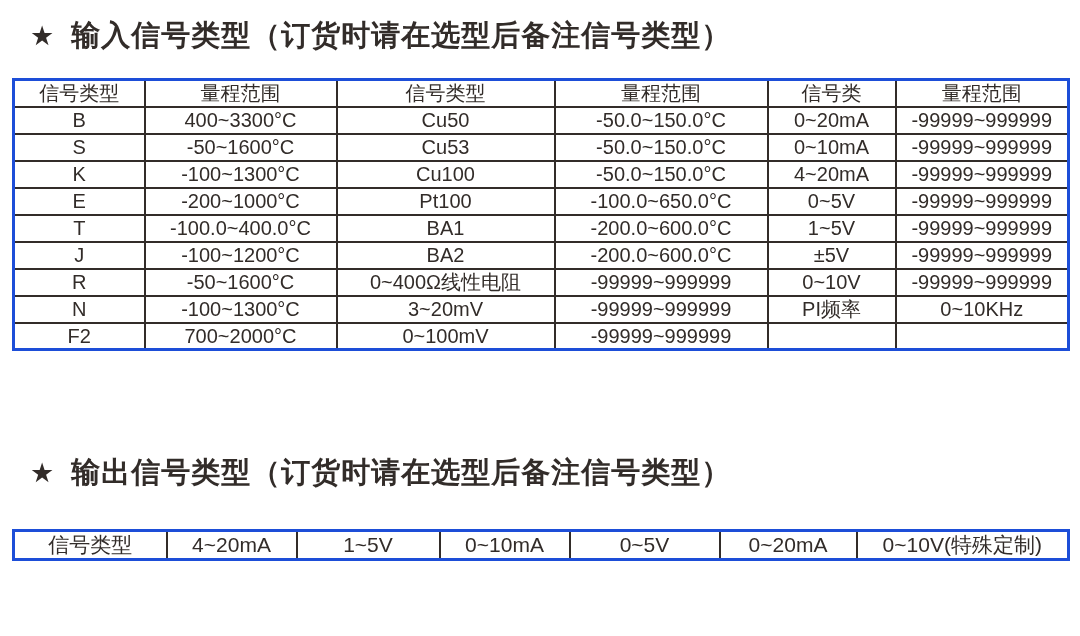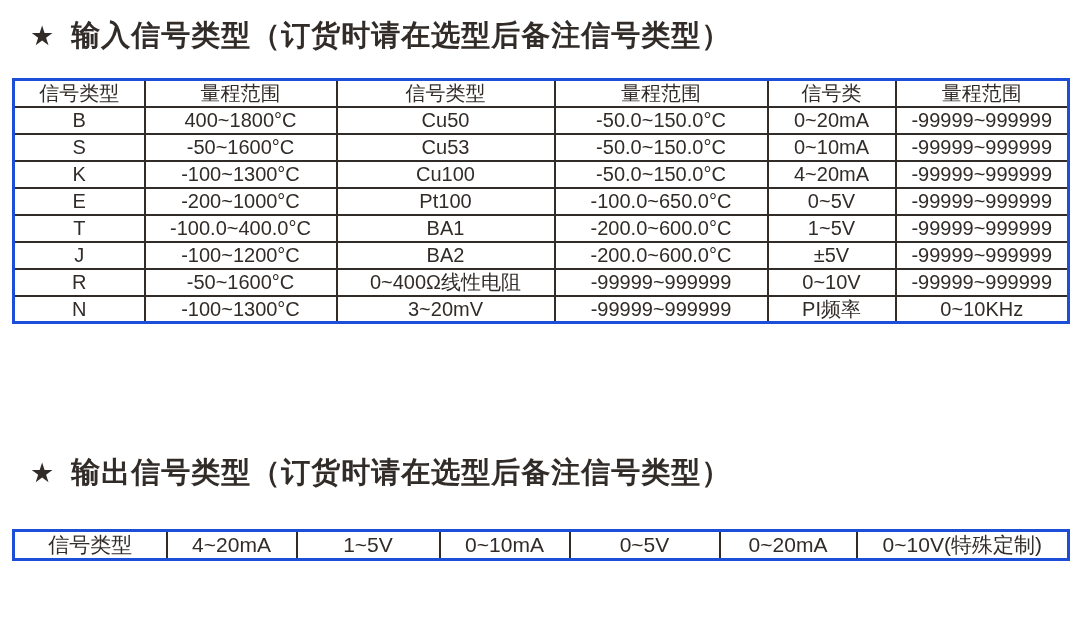--- a/index.html
+++ b/index.html
@@ -90,21 +90,21 @@
         <th>量程范围</th>
         <th>信号类型</th>
         <th>量程范围</th>
         <th>信号类</th>
         <th>量程范围</th>
       </tr>
     </thead>
     <tbody>
         <tr>
           <td>B</td>
-          <td>400~1800°C</td>
+          <td>400~3300°C</td>
           <td>Cu50</td>
           <td>-50.0~150.0°C</td>
           <td>0~20mA</td>
           <td>-99999~999999</td>
         </tr>
         <tr>
           <td>S</td>
           <td>-50~1600°C</td>
           <td>Cu53</td>
           <td>-50.0~150.0°C</td>
@@ -151,20 +151,28 @@
           <td>0~10V</td>
           <td>-99999~999999</td>
         </tr>
         <tr>
           <td>N</td>
           <td>-100~1300°C</td>
           <td>3~20mV</td>
           <td>-99999~999999</td>
           <td>PI频率</td>
           <td>0~10KHz</td>
+        </tr>
+        <tr>
+          <td>F2</td>
+          <td>700~2000°C</td>
+          <td>0~100mV</td>
+          <td>-99999~999999</td>
+          <td></td>
+          <td></td>
         </tr>
       </tbody>
   </table>
 
   <div class="section-title title-output">
     <span class="star">★</span>
     <span>输出信号类型（订货时请在选型后备注信号类型）</span>
   </div>
 
   <table class="tbl tbl-output">

